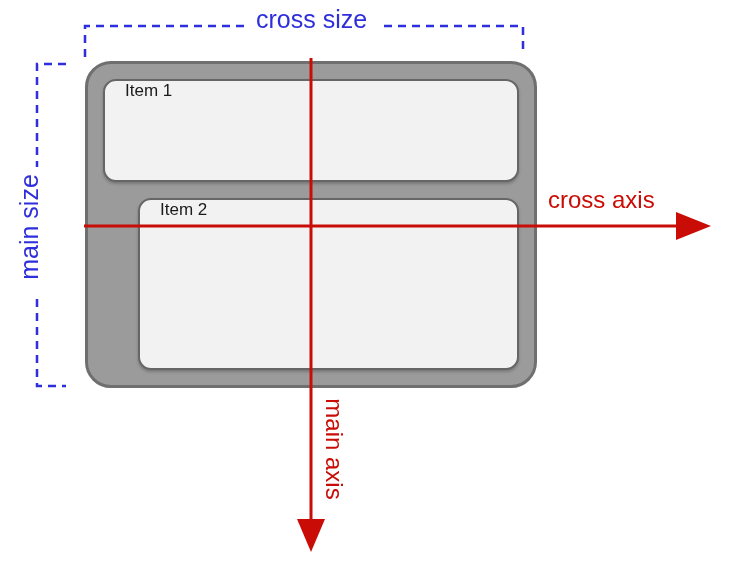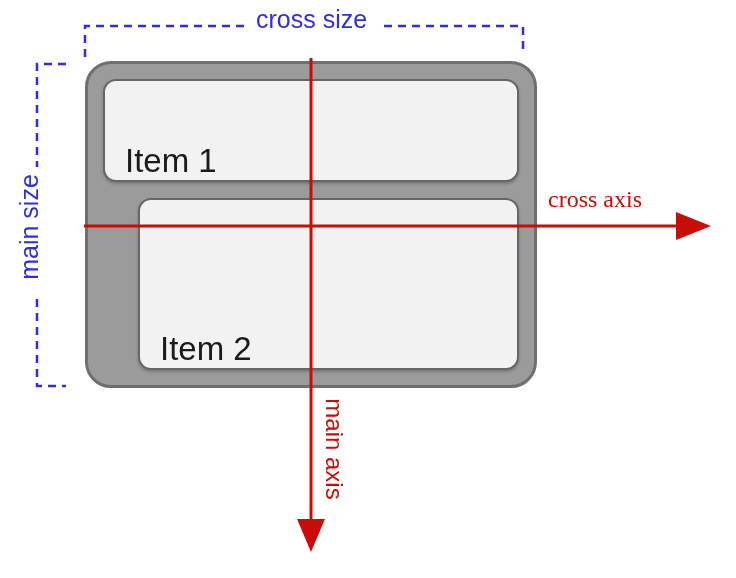--- a/index.html
+++ b/index.html
@@ -27,39 +27,39 @@
     border:3px solid var(--container-border);
     border-radius:26px;
     padding:15px;
     display:flex;flex-direction:column;gap:16px;
   }
   .flex-item{
     background:var(--item-fill);
     border:2px solid var(--item-border);
     border-radius:13px;
     box-shadow:0 2px 3px rgba(0,0,0,0.22);
-    display:flex;align-items:flex-end;
+    display:flex;align-items:flex-start;
     padding-left:20px;
-    font-size:33px;color:var(--item-text);
+    font-size:17px;color:var(--item-text);
   }
   .flex-item.first{flex:0 0 103px;}
   .flex-item.second{flex:1 1 auto;margin-left:35px;}
 
   
   svg.overlay{position:absolute;left:0;top:0;pointer-events:none;}
   .measure-line{stroke:var(--measure-blue);stroke-width:2.5;fill:none;stroke-dasharray:8 6;}
   .axis-line{stroke:var(--axis-red);stroke-width:3;fill:none;}
   .axis-head{fill:var(--axis-red);stroke:none;}
 
   .label{position:absolute;white-space:nowrap;}
   .label.blue{color:var(--measure-blue);font-size:25px;}
   .label.red{color:var(--axis-red);font-size:24px;}
   .cross-size-label{left:256px;top:5px;}
   .main-size-label{left:29px;top:227px;transform:translate(-50%,-50%) rotate(-90deg);}
-  .cross-axis-label{left:548px;top:186px;font-family:Liberation Serif, serif;}
+  .cross-axis-label{left:548px;top:186px;}
   .main-axis-label{left:334px;top:449px;transform:translate(-50%,-50%) rotate(90deg);}
 </style>
 </head>
 <body>
 
 <div class="diagram">
 
   <div class="flex-container">
     <div class="flex-item first">
       <span>Item 1</span>

